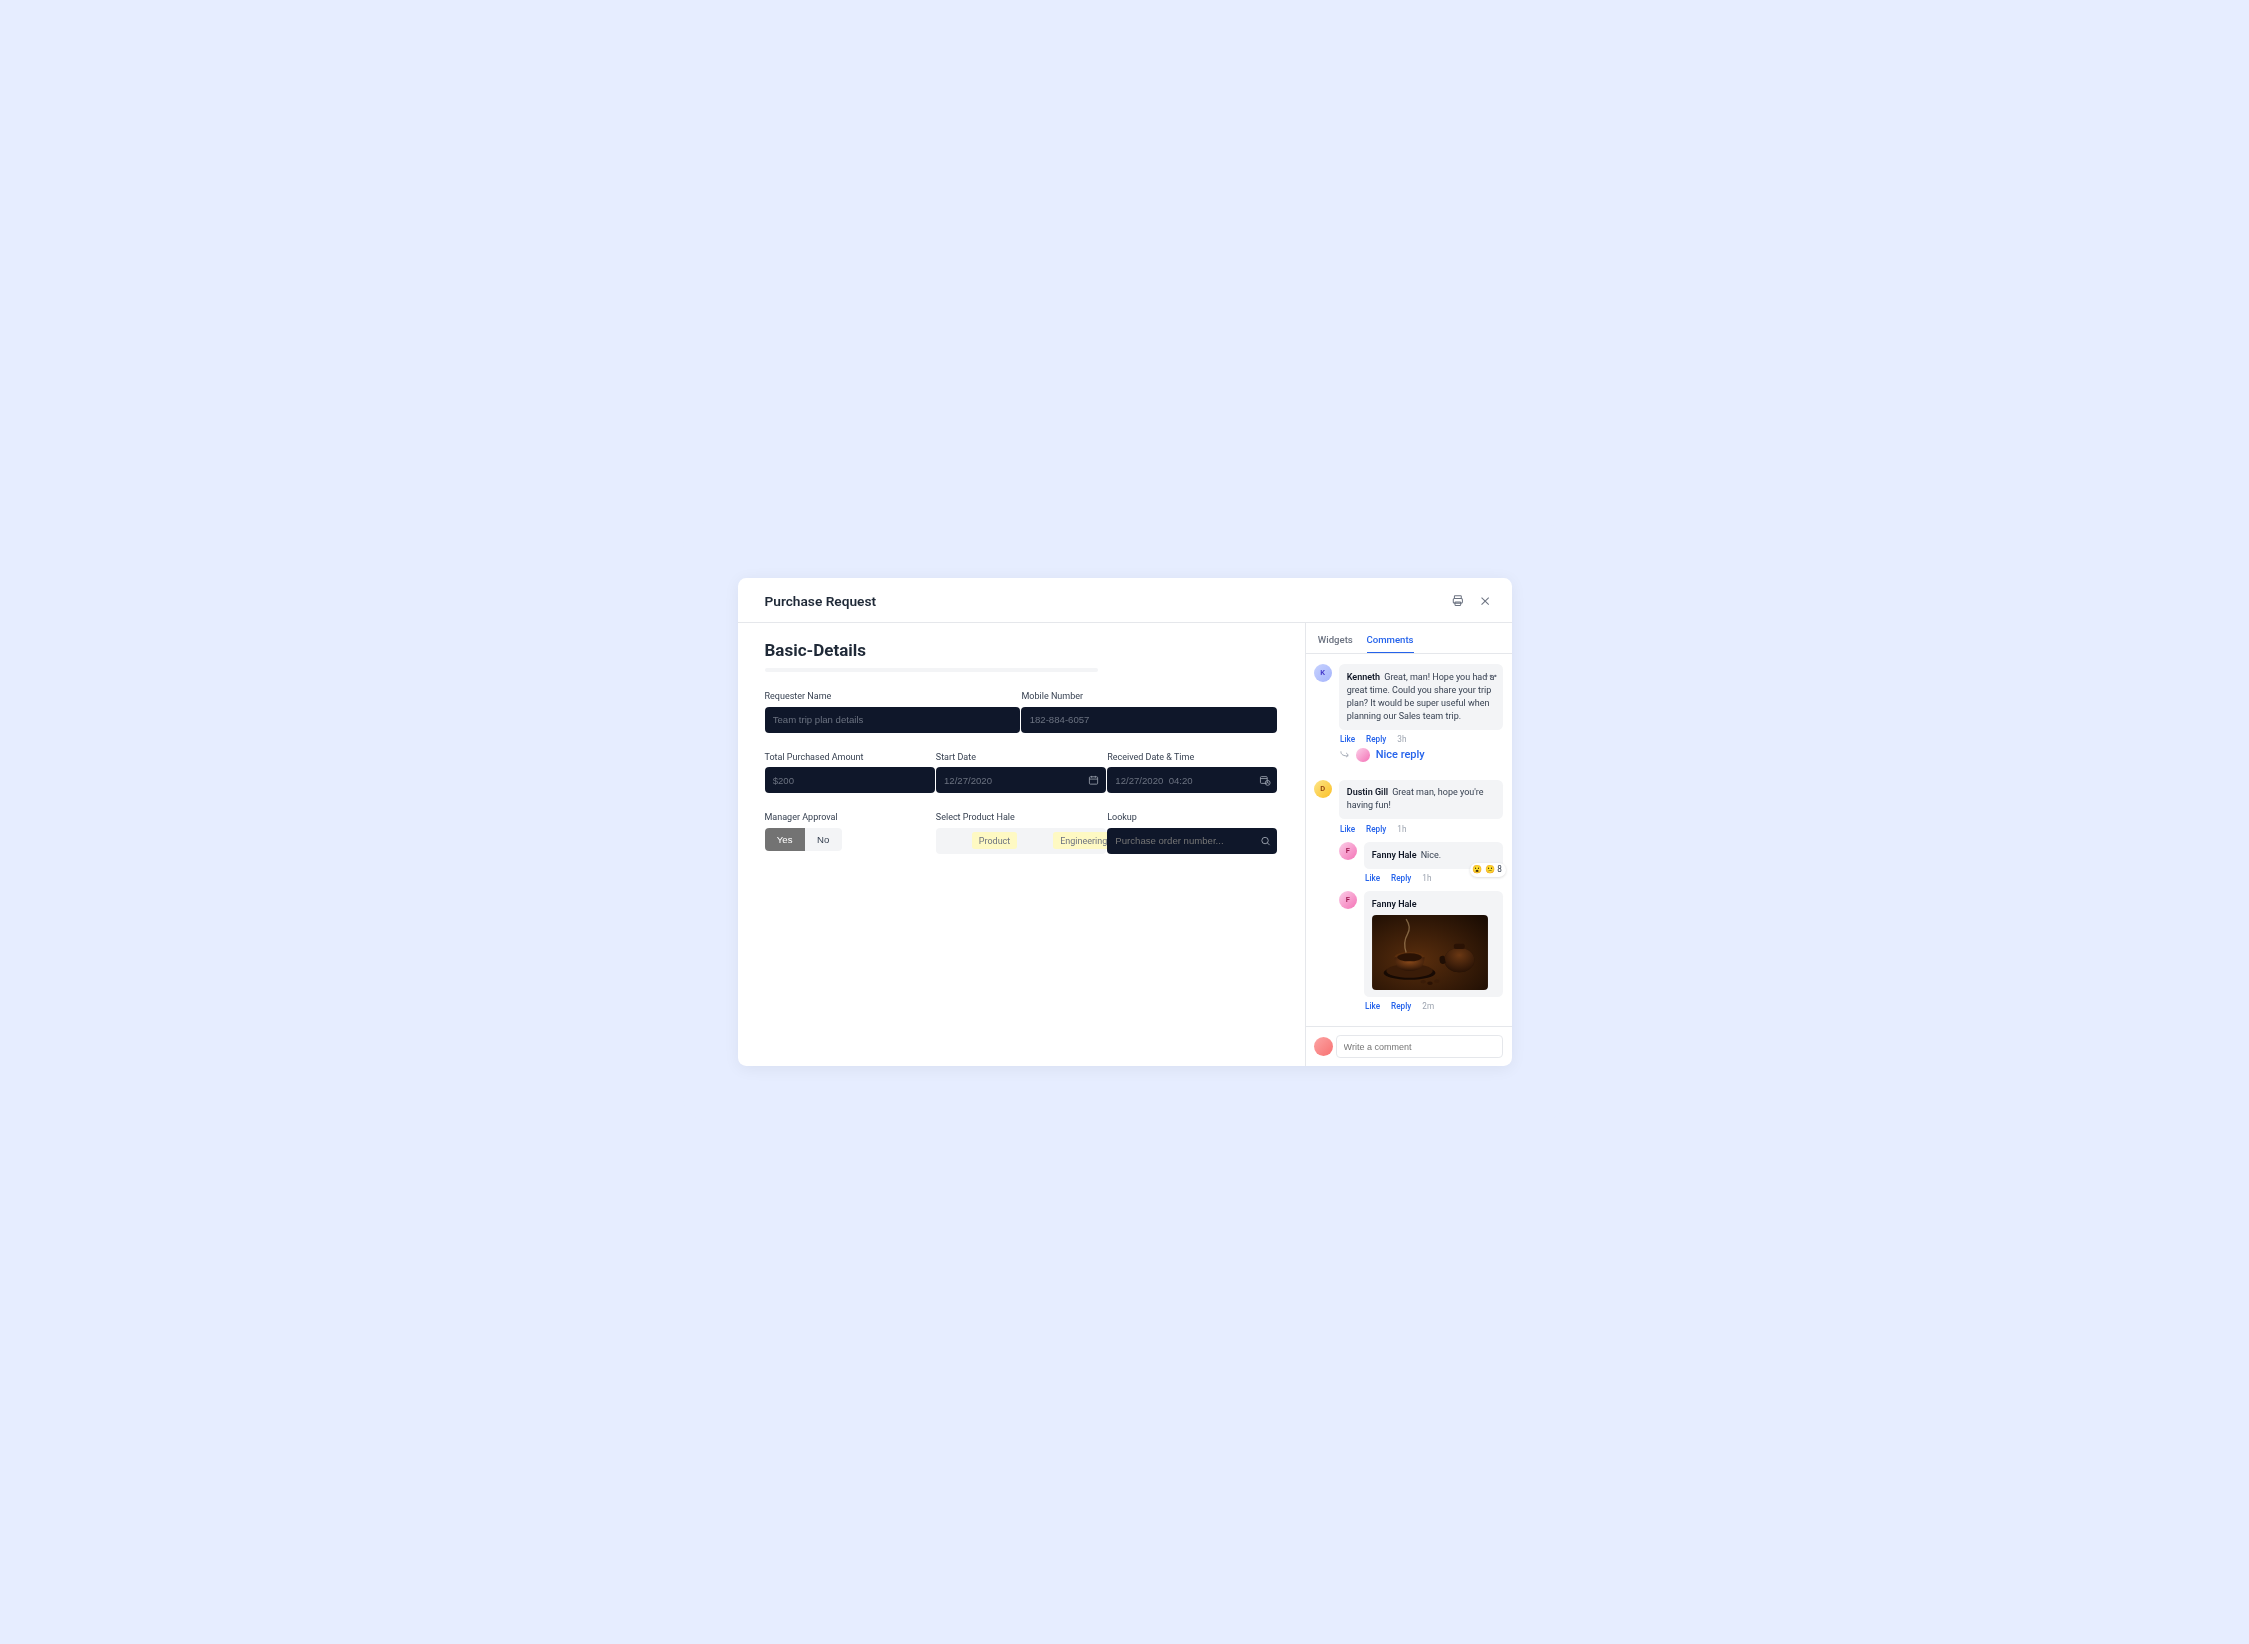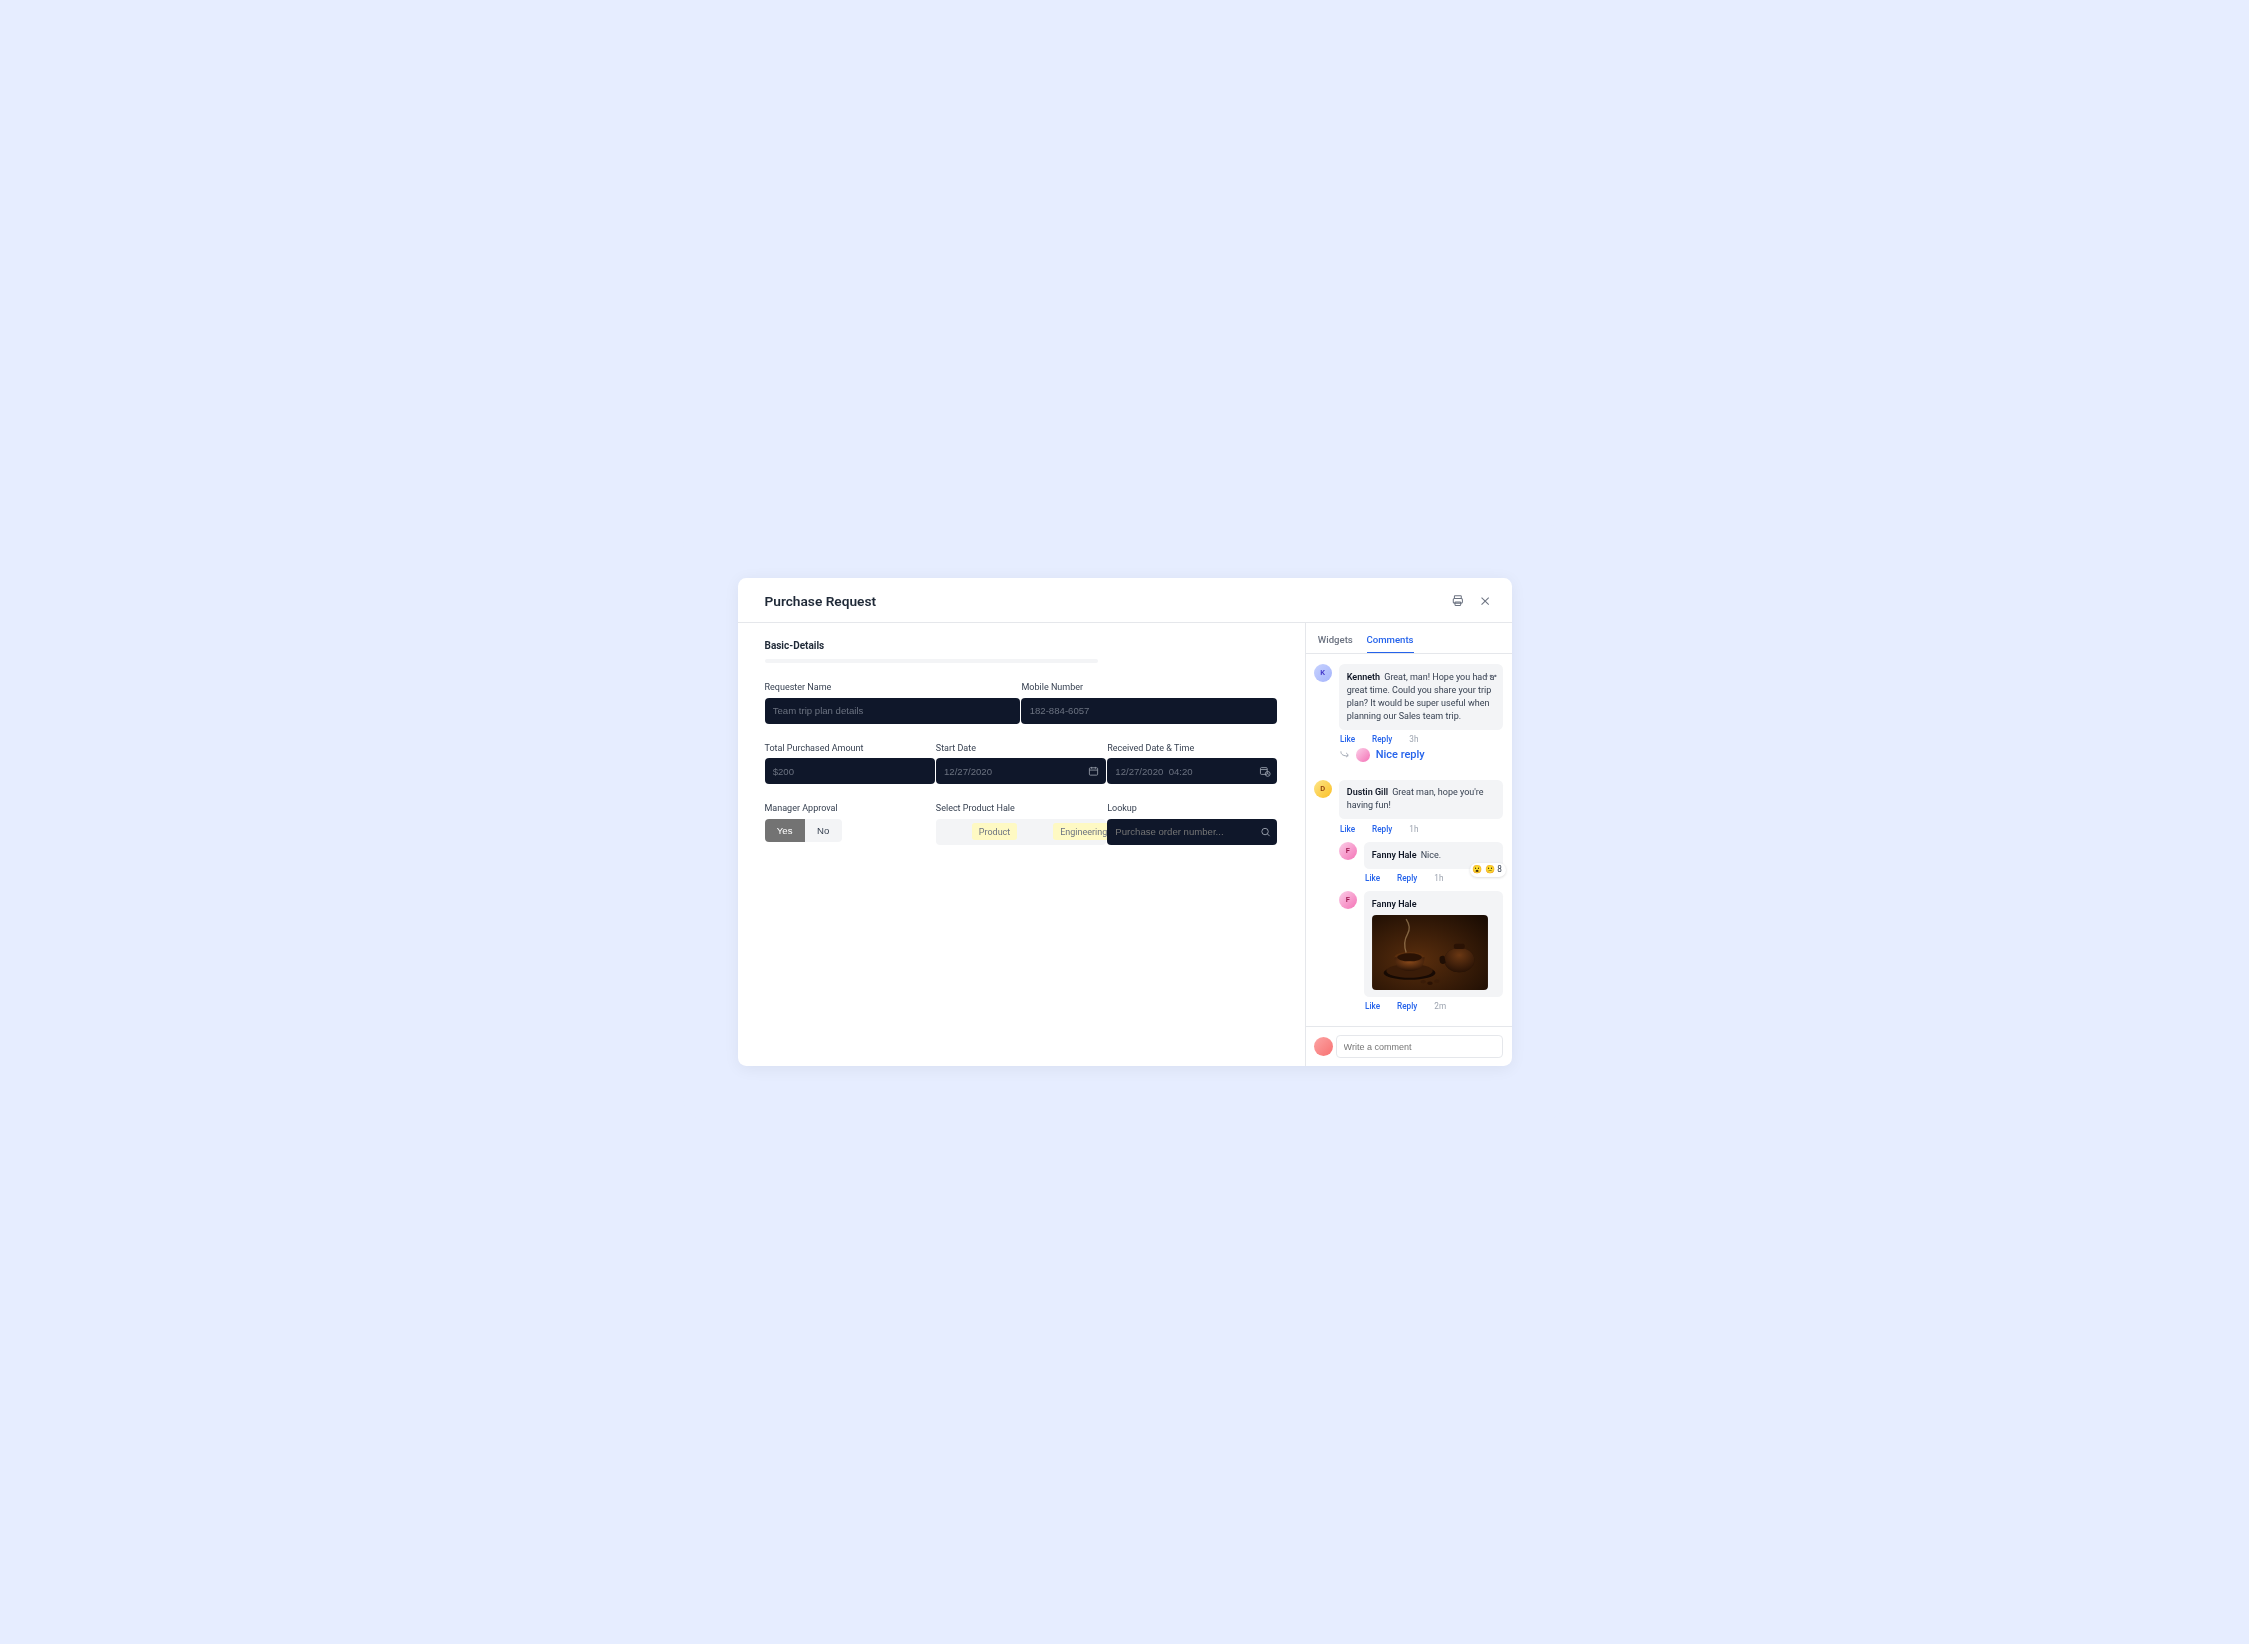--- a/index.html
+++ b/index.html
@@ -54,21 +54,21 @@
   .window-body {
     display: flex;
     min-height: 438px;
   }
   .main-pane {
     flex: 1;
     padding: 16.4px 27px 27px 27px;
     border-right: 0.7px solid #e5e7eb;
   }
   .section-title {
-    font-size: 10px;
+    font-size: 17px;
     font-weight: 700;
     color: #1f2937;
     margin-bottom: 8.2px;
   }
   .progress-bar {
     height: 4.1px;
     background: #f3f4f6;
     border-radius: 2.1px;
     width: 65%;
     margin-bottom: 19px;
@@ -202,21 +202,21 @@
     line-height: 1.45;
     position: relative;
   }
   .comment-author {
     font-weight: 600;
     color: #111827;
     margin-right: 4.1px;
   }
   .comment-actions {
     display: flex;
-    gap: 17px;
+    gap: 11px;
     font-size: 8.2px;
     margin-top: 4.1px;
     align-items: center;
     padding-left: 1.4px;
   }
   .link { color: #2563eb; cursor: pointer; font-weight:500;}
   .muted { color: #9ca3af; }
   .dots-icon {
     position: absolute;
     right: 5.5px;

